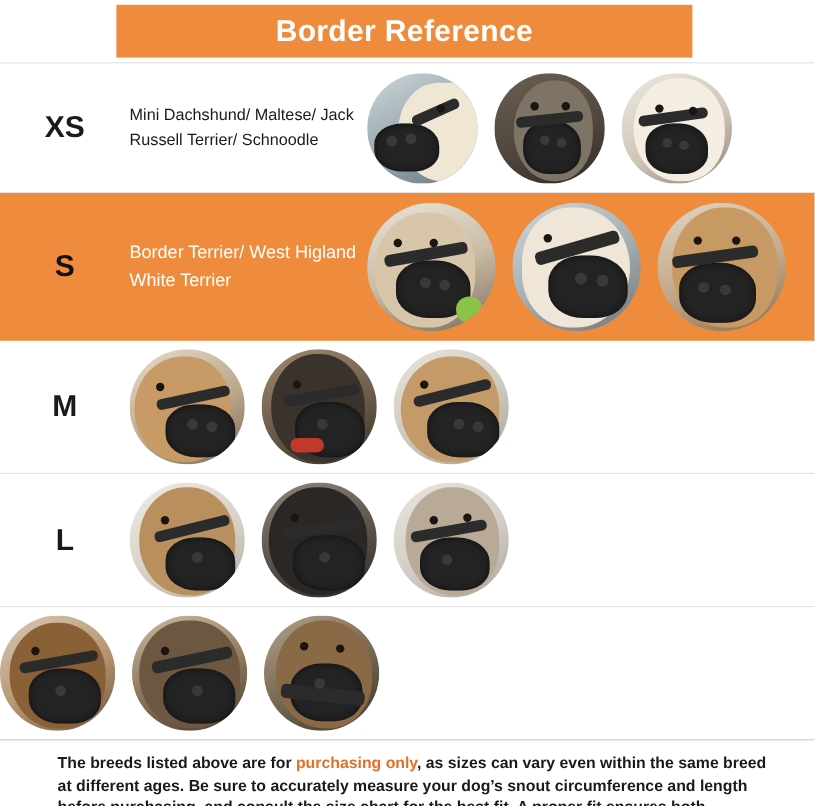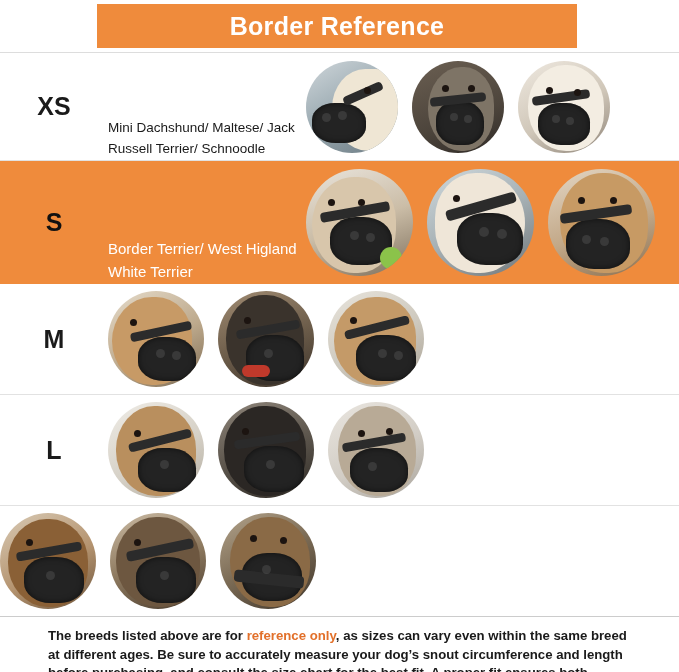--- a/index.html
+++ b/index.html
@@ -64,21 +64,21 @@
     justify-content: center;
     font-size: 25px;
     font-weight: bold;
     color: #1a1a1a;
   }
   .row.highlight .cell-size { color: #111111; }
   .cell-breeds {
     width: 198px;
     flex: 0 0 198px;
     display: flex;
-    align-items: flex-end;
+    align-items: center;
     padding-right: 8px;
   }
   .breed-text {
     font-size: 13.5px;
     line-height: 1.55;
     color: #1a1a1a;
   }
   .row.highlight .breed-text {
     font-size: 15px;
     color: #ffffff;
@@ -318,16 +318,16 @@
           <div class="nose-hole" style="left:42px;top:52px;width:9px;height:9px;"></div>
           <div class="eye" style="left:30px;top:22px;"></div>
           <div class="eye" style="left:60px;top:24px;"></div>
         </div>
       </div>
     </div>
 
   </div>
 
   <div class="footer">
-    <span class="normal">The breeds listed above are for </span><span class="accent">reference only</span><span class="normal">, as sizes can vary even within the same breed at different ages. Be sure to accurately measure your dog’s snout circumference and length before purchasing, and consult the size chart for the best fit. A proper fit ensures both comfort and effectiveness.</span>
+    <span class="normal">The breeds listed above are for </span><span class="accent">purchasing only</span><span class="normal">, as sizes can vary even within the same breed at different ages. Be sure to accurately measure your dog’s snout circumference and length before purchasing, and consult the size chart for the best fit. A proper fit ensures both comfort and effectiveness.</span>
   </div>
 
 </div>
 
 </body></html>

